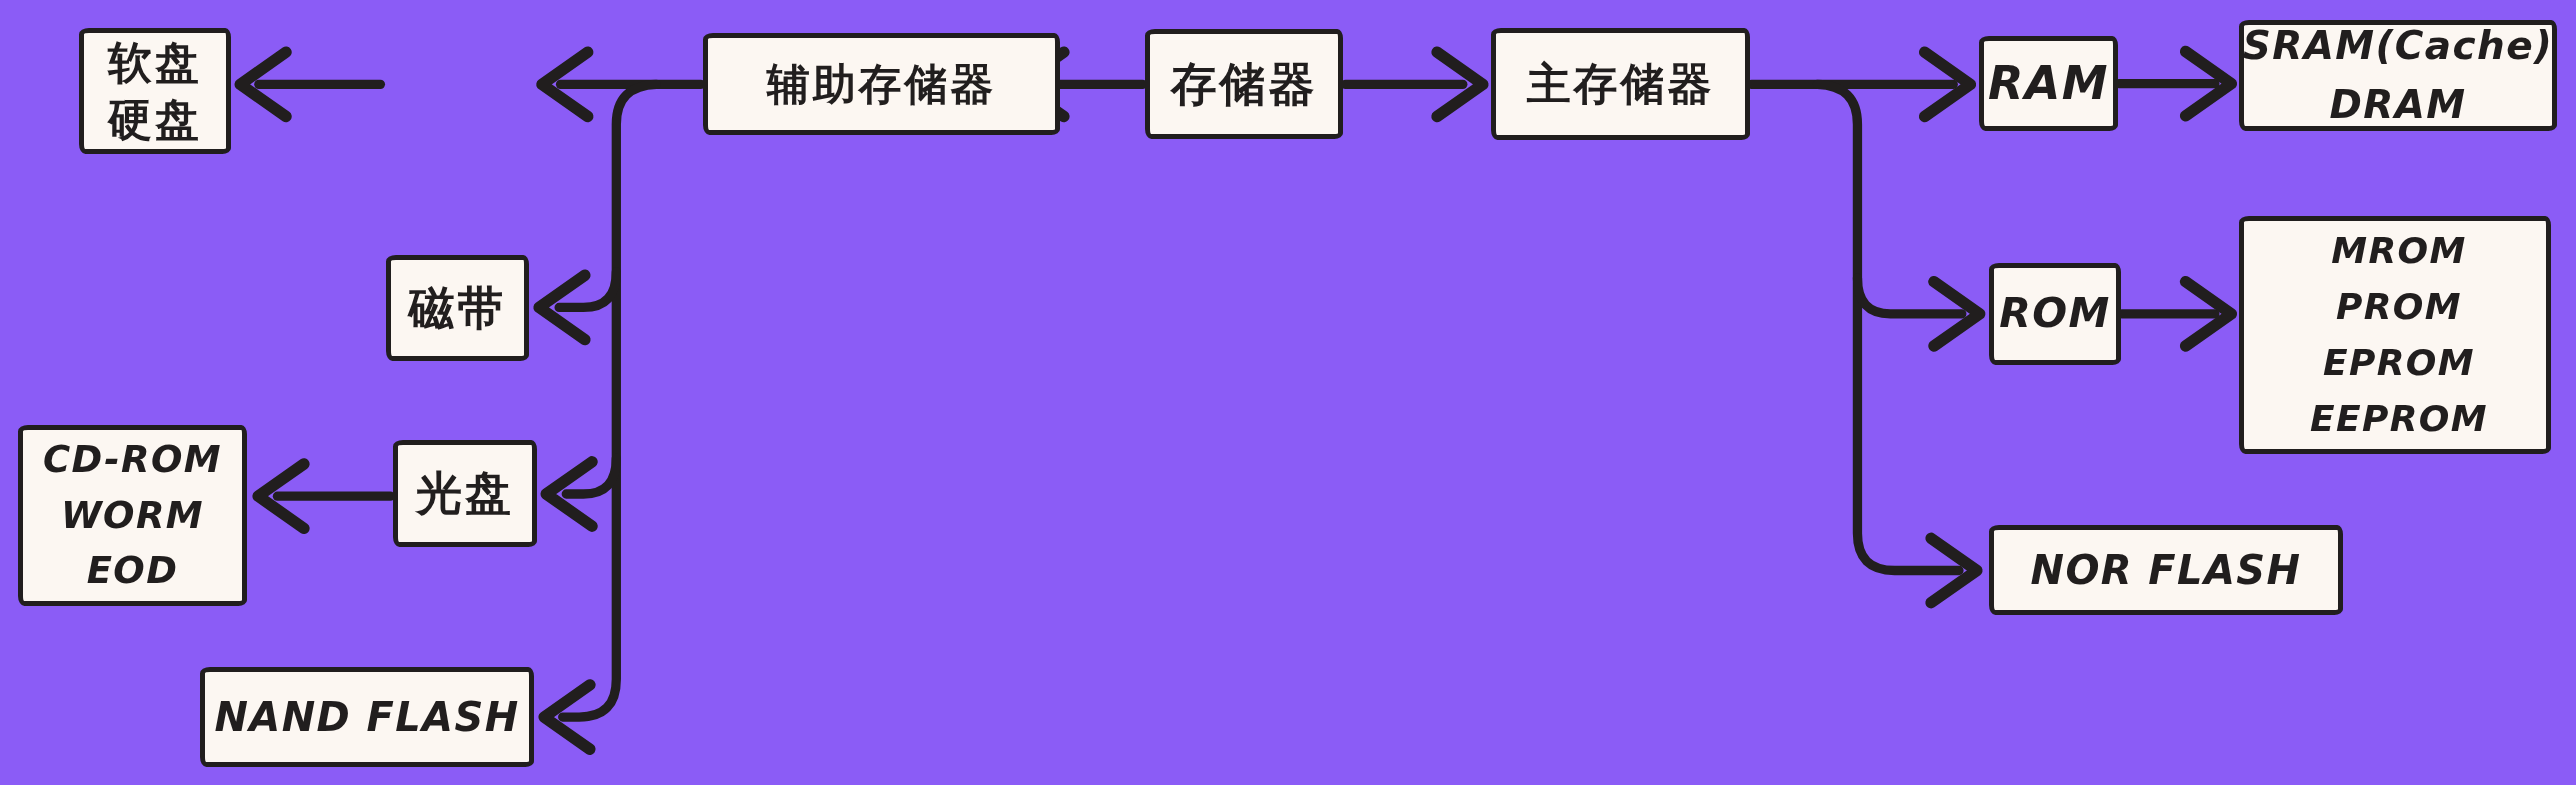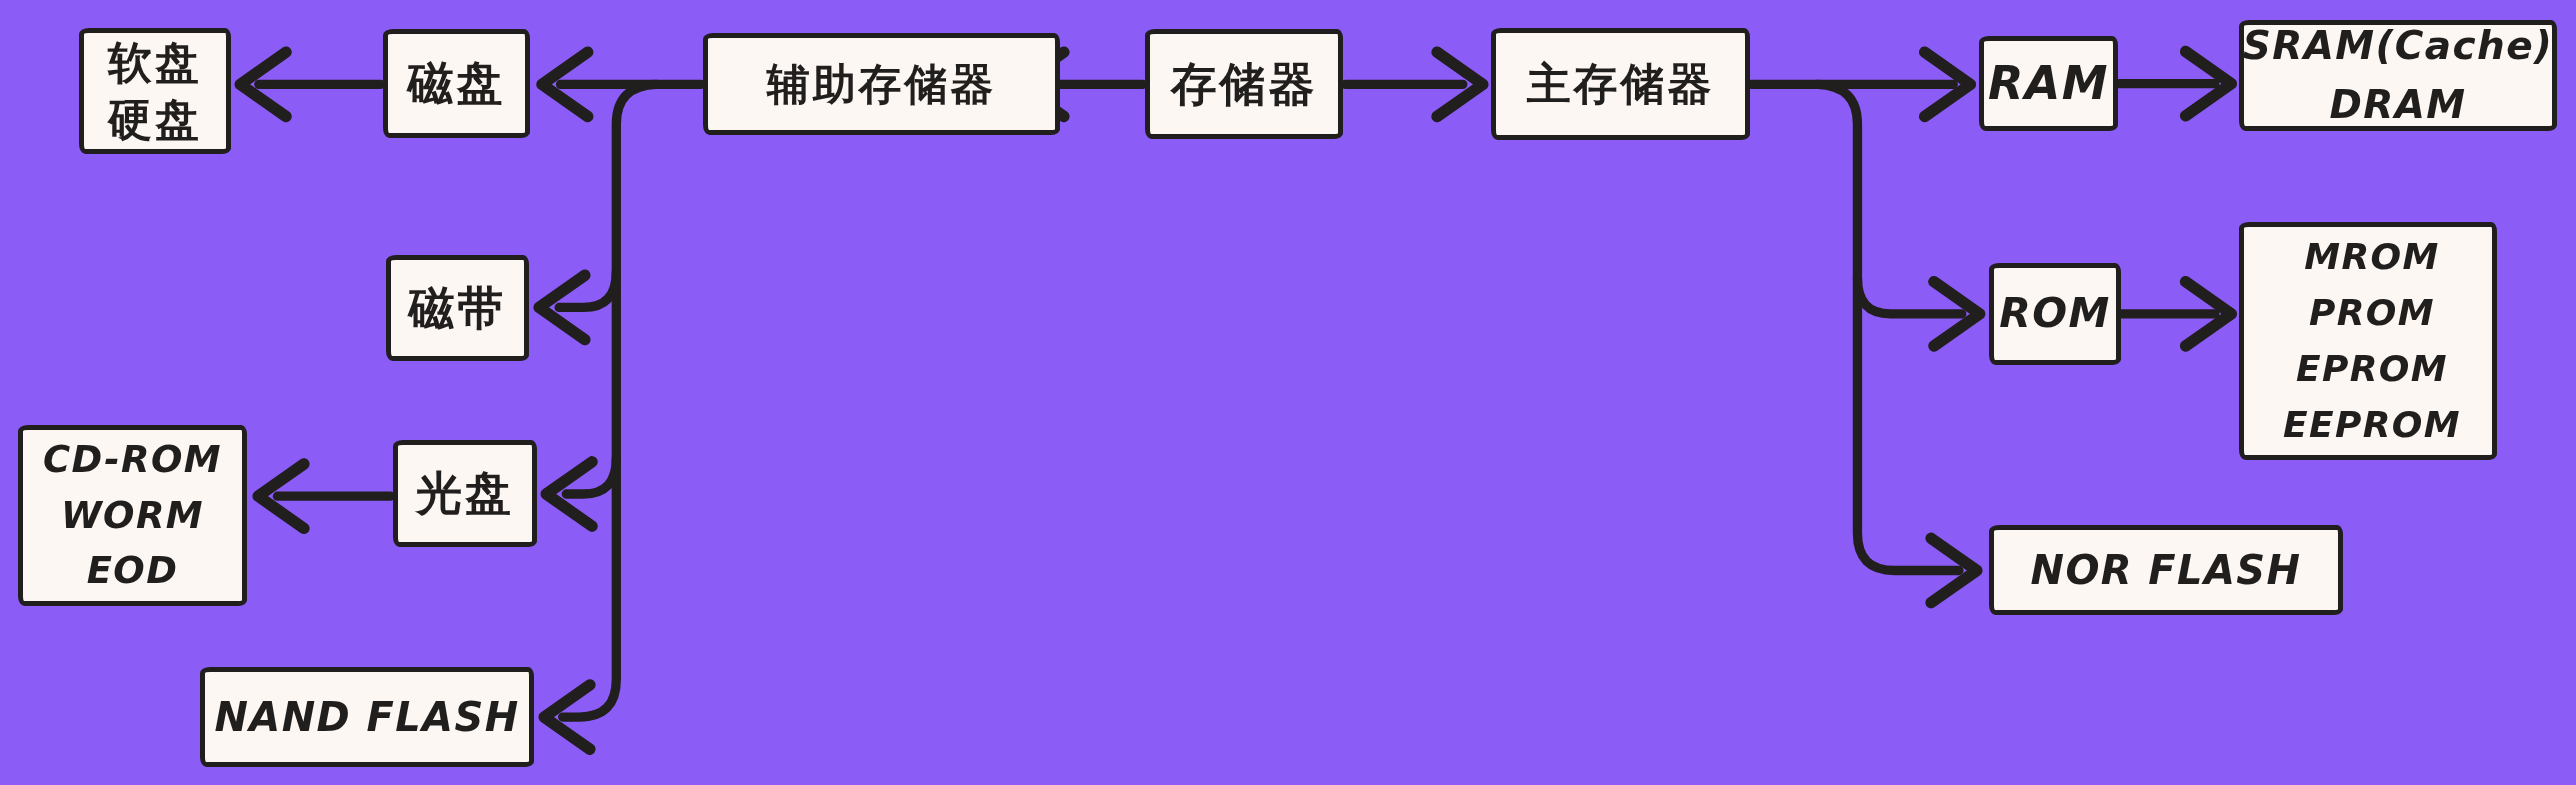--- a/index.html
+++ b/index.html
@@ -55,21 +55,21 @@
   #n-aux         { left: 703px;  top: 33px;  width: 357px; height: 102px; font-size: 43px; text-align: center; }
   #n-storage     { left: 1145px; top: 29px;  width: 198px; height: 110px; }
   #n-main        { left: 1491px; top: 28px;  width: 259px; height: 112px; font-size: 44px; }
   #n-ram         { left: 1979px; top: 36px;  width: 139px; height: 95px; font-size: 46px; }
   #n-ram-types   { left: 2239px; top: 20px;  width: 318px; height: 111px; font-size: 39px; line-height: 1.5; }
   #n-tape        { left: 386px;  top: 255px; width: 143px; height: 106px; }
   #n-optical     { left: 393px;  top: 440px; width: 144px; height: 107px; }
   #n-optical-types{ left: 18px;  top: 425px; width: 229px; height: 181px; font-size: 37px; line-height: 1.5; }
   #n-nand        { left: 200px;  top: 667px; width: 334px; height: 100px; font-size: 40px; }
   #n-rom         { left: 1989px; top: 263px; width: 132px; height: 102px; font-size: 41px; }
-  #n-rom-types   { left: 2239px; top: 222px; width: 258px; height: 238px; font-size: 36px; line-height: 1.55; padding-left: 8px; }
+  #n-rom-types   { left: 2239px; top: 216px; width: 312px; height: 238px; font-size: 36px; line-height: 1.55; padding-left: 8px; }
   #n-nor         { left: 1989px; top: 525px; width: 354px; height: 90px; font-size: 40px; }
 </style>
 </head>
 <body>
 
 <div class="canvas">
 
   <svg class="edges" viewBox="0 0 3603 1098" aria-hidden="true">
 
     <g>
@@ -133,21 +133,20 @@
     </g>
 
     <g>
       <path class="shaft" d="M 2968 439 L 3098 439"></path>
       <path class="head" d="M 3057 394 L 3121 439 L 3057 484"></path>
     </g>
   </svg>
 
   <div class="node" id="n-floppy">软盘
 硬盘</div>
-  <div class="node" id="n-disk">磁盘</div>
   <div class="node" id="n-aux">辅助存储器</div>
   <div class="node" id="n-storage">存储器</div>
   <div class="node" id="n-main">主存储器</div>
   <div class="node latin" id="n-ram">RAM</div>
   <div class="node latin" id="n-ram-types">SRAM(Cache)
 DRAM</div>
   <div class="node" id="n-tape">磁带</div>
   <div class="node" id="n-optical">光盘</div>
   <div class="node latin" id="n-optical-types">CD-ROM
 WORM

